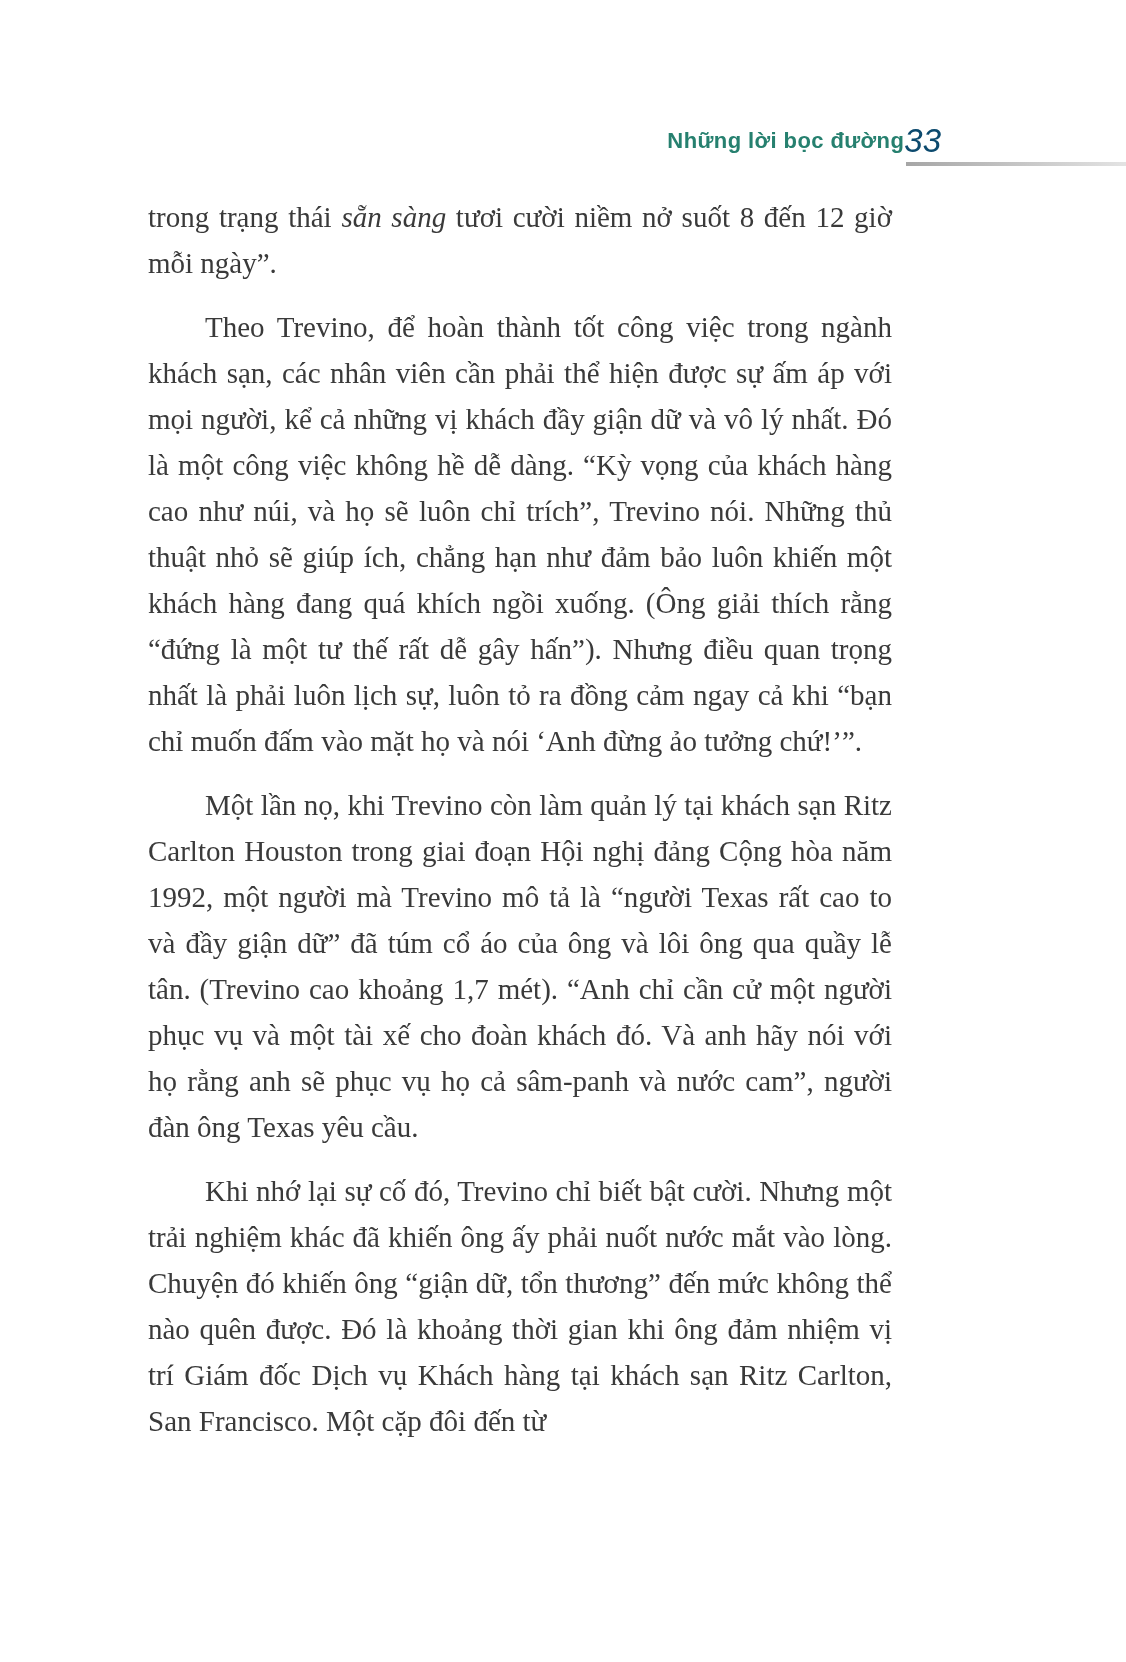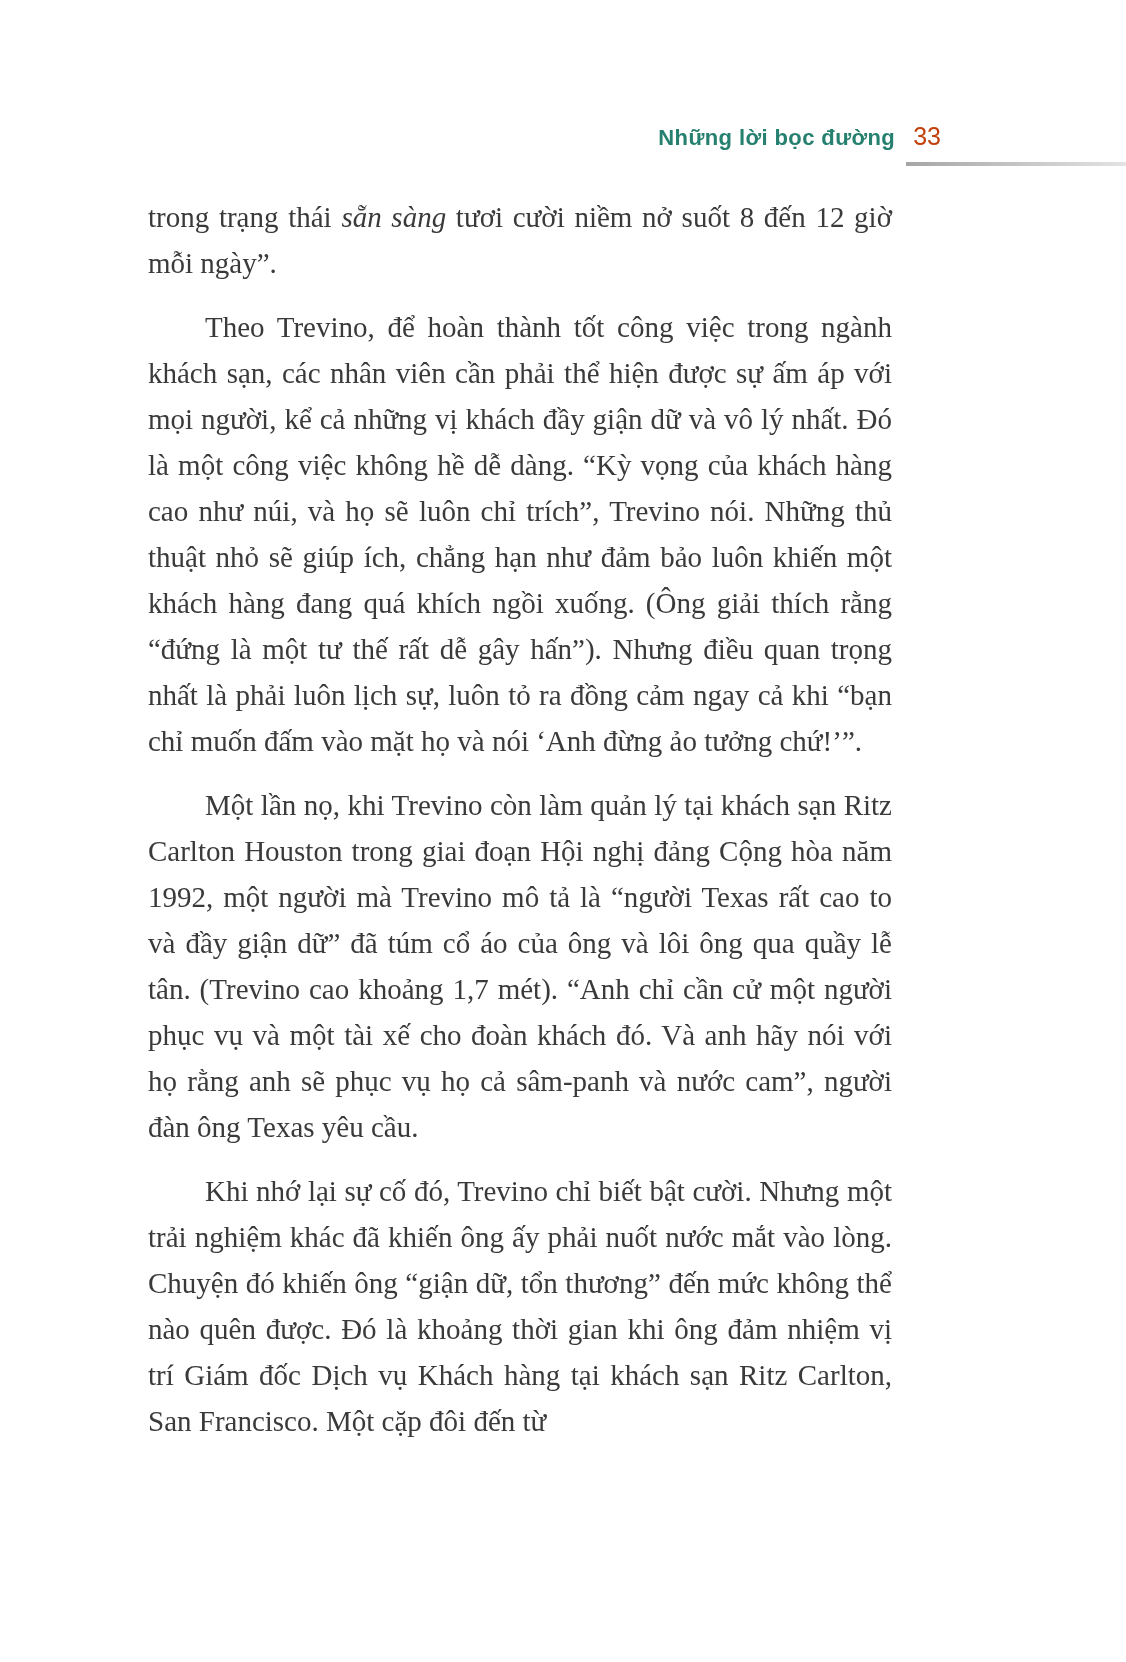--- a/index.html
+++ b/index.html
@@ -21,36 +21,36 @@
     top: 122px;
     left: 0;
     right: 0;
     height: 48px;
   }
   .header-inner {
     position: absolute;
     right: 185px;
     top: 0;
     display: flex;
-    align-items: flex-end;
-    gap: 18px;
+    align-items: center;
     white-space: nowrap;
   }
   .running-title {
     font-family: "Liberation Sans", sans-serif;
     font-weight: 700;
     font-size: 22px;
     letter-spacing: 0.4px;
     color: var(--accent, #26806f);
   }
   .page-number {
     font-family: "Liberation Sans", sans-serif;
     font-weight: 400;
-    font-size: 25px;
-    color: #c2410c;
+    font-size: 33px;
+    color: #0c4a6e;
+    font-style: italic;
   }
   .header-rule {
     position: absolute;
     left: 906px;
     right: 0;
     top: 40px;
     height: 4px;
     background: linear-gradient(to right, #a6a6a6, #e3e3e3);
   }
 

